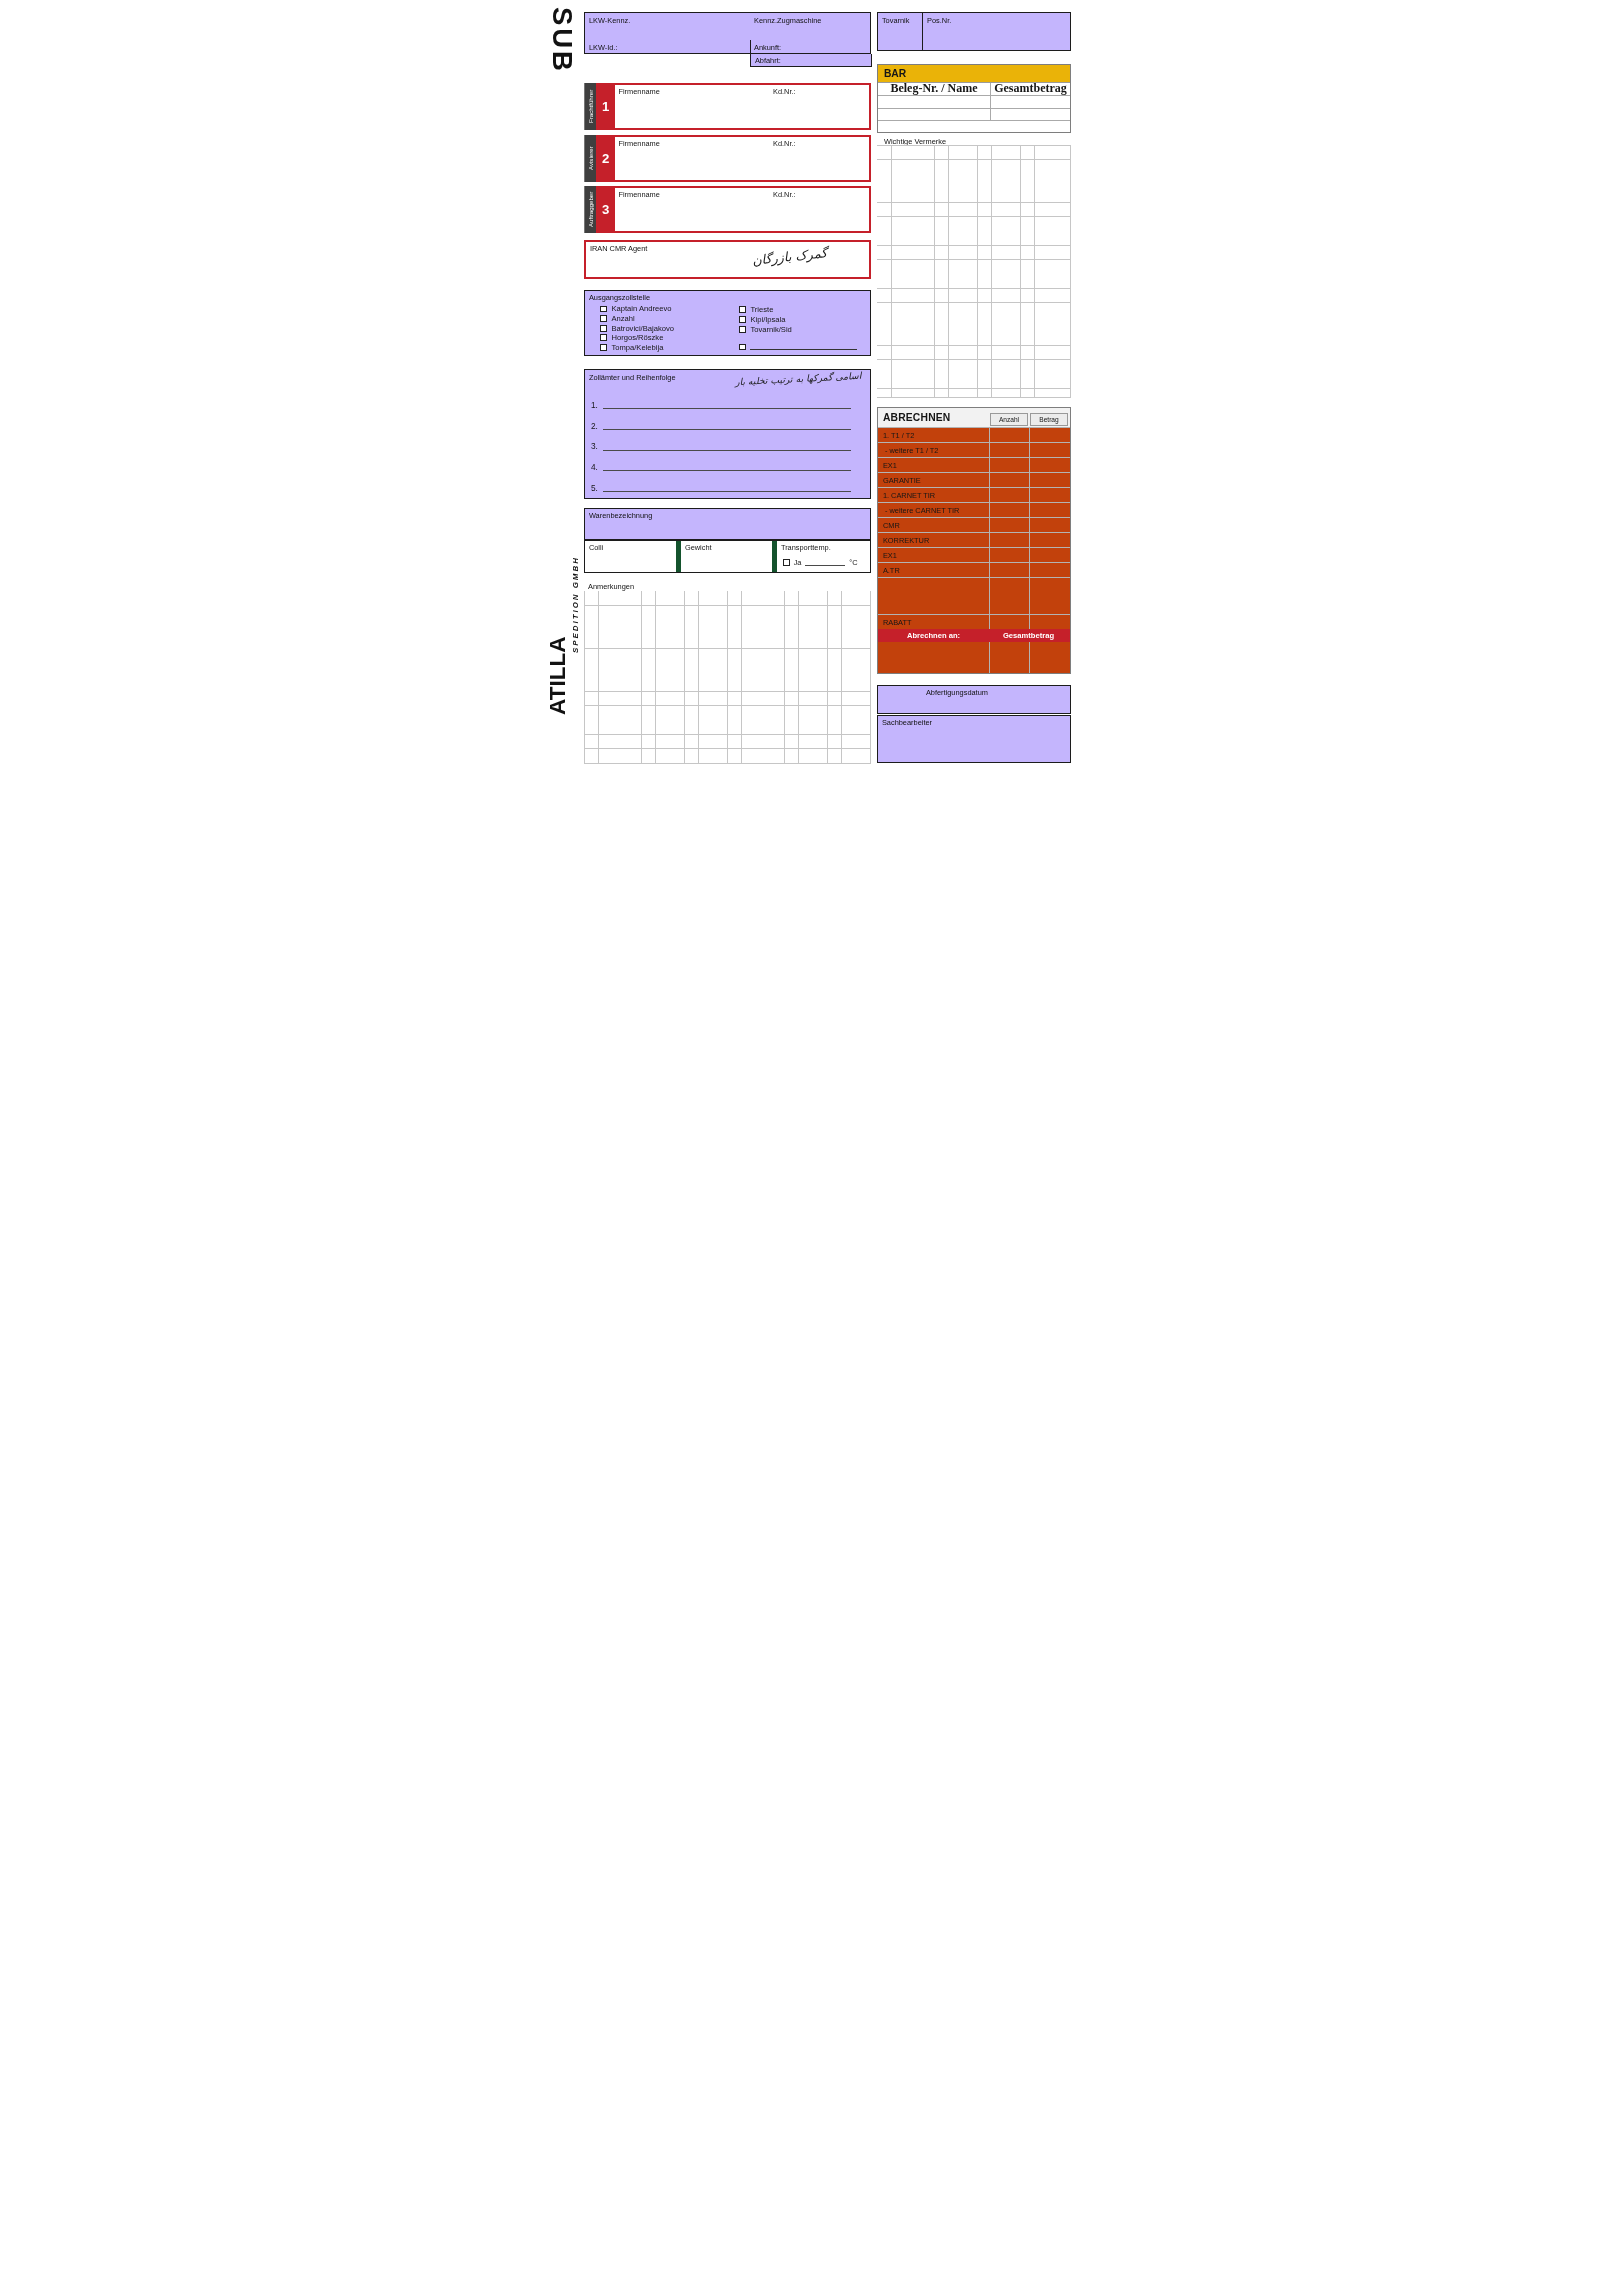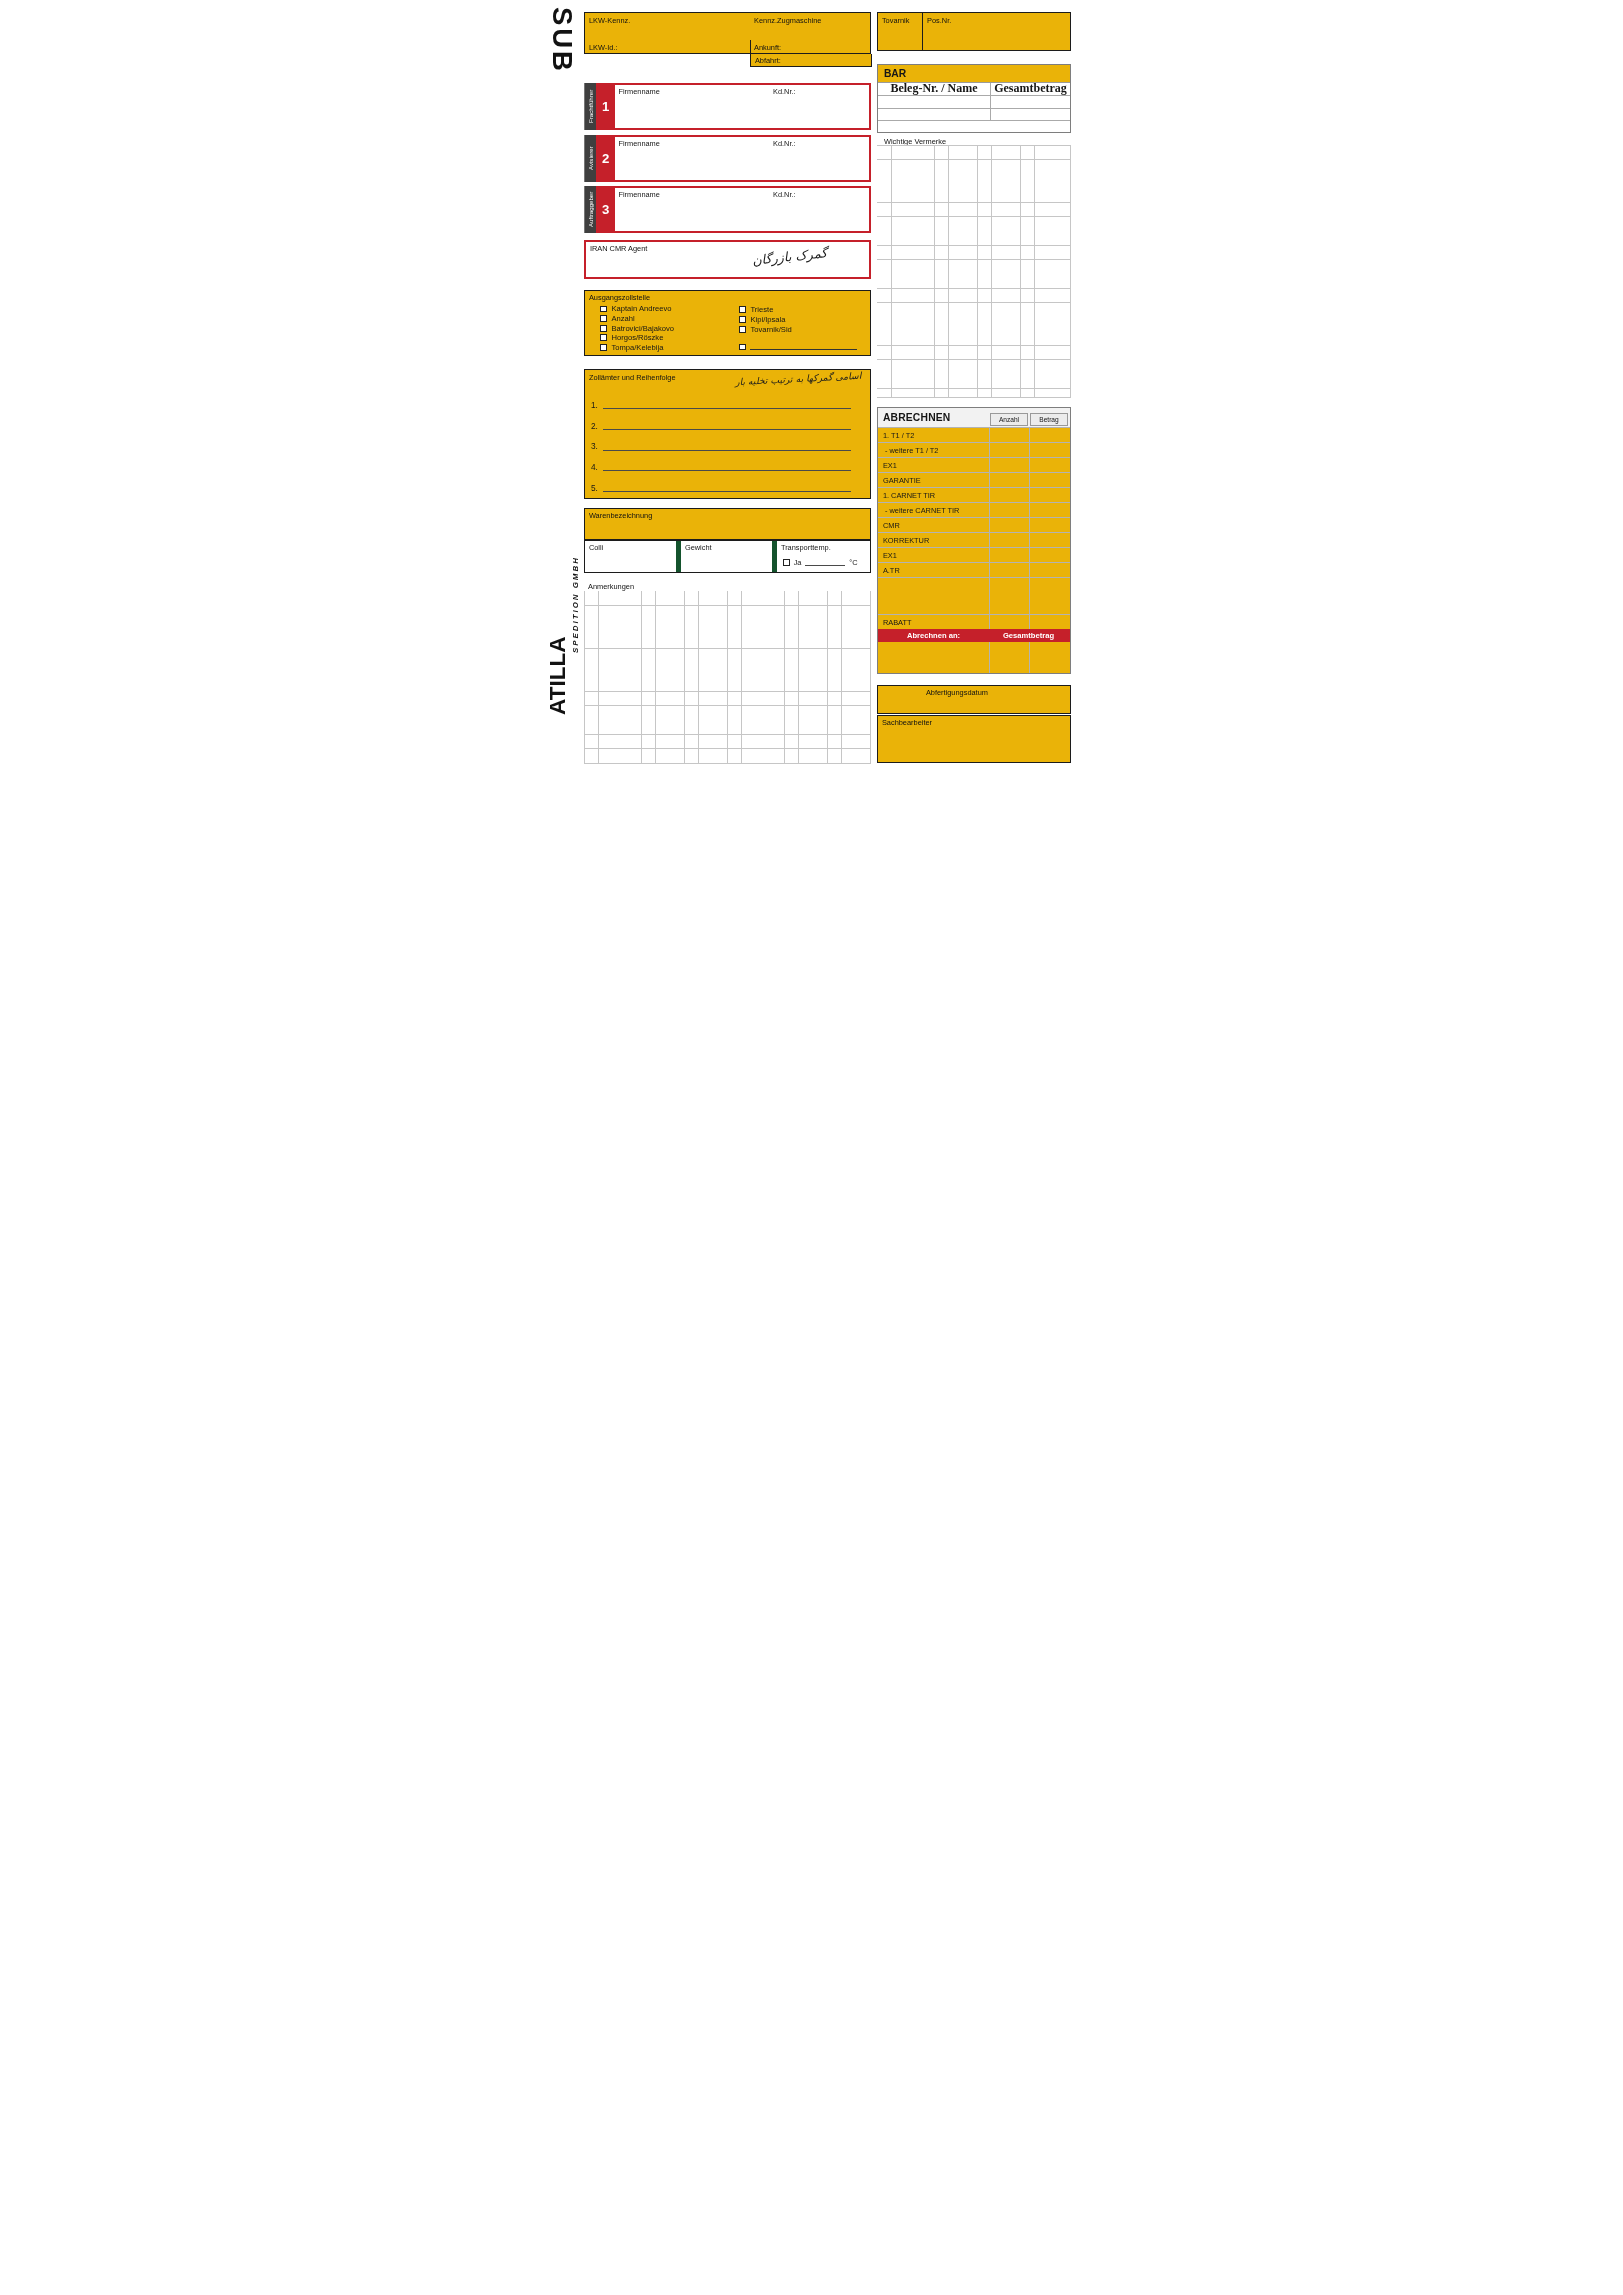--- a/index.html
+++ b/index.html
@@ -1,20 +1,20 @@
 <!DOCTYPE html>
 <html style="font-size:7.9px"><head>
 <meta charset="utf-8">
 <style>
   * { margin:0; padding:0; box-sizing:border-box; }
   html,body { background:#ffffff; }
   body { font-family:"Liberation Sans", sans-serif; color:#161616; }
   .page { position:relative; width:541px; height:765px; background:#ffffff; margin:0 auto; overflow:hidden; }
 
-  .box { position:absolute; border:1px solid #1c1c1c; background:#eab308; }
+  .box { position:absolute; border:1px solid #1c1c1c; background:#c4b5fd; }
   .lbl { position:absolute; font-size:7.4px; color:#111; white-space:nowrap; }
 
   
   .sub-logo { position:absolute; left:7.9px; top:6.9px; writing-mode:vertical-rl; font-size:27.5px; font-weight:900; letter-spacing:2.9px; line-height:1; color:#121212; }
   .atilla { position:absolute; left:5.9px; top:580px; height:135px; writing-mode:vertical-rl; transform:rotate(180deg); font-size:22.6px; font-weight:900; line-height:1; color:#121212; }
   .spedition { position:absolute; left:30px; top:539px; height:114px; writing-mode:vertical-rl; transform:rotate(180deg); font-size:7.9px; font-weight:bold; font-style:italic; letter-spacing:2px; color:#121212; }
 
   
   .truck-box { left:43px; top:12.3px; width:287px; height:42px; }
   .truck-kennz { left:3.9px; top:2.9px; }
@@ -89,21 +89,21 @@
   .grid { position:absolute; background-image:
       repeating-linear-gradient(to right, #c6c6c6, #c6c6c6 0.5px, transparent 0.5px, transparent 14.3px),
       repeating-linear-gradient(to bottom, #c6c6c6, #c6c6c6 0.5px, transparent 0.5px, transparent 14.3px);
     border-right:0.5px solid #c6c6c6; border-bottom:0.5px solid #c6c6c6; background-color:#fff; }
   .anm-lbl { left:47px; top:582px; }
   .anm-grid { left:43px; top:591px; width:287px; height:173px; }
   .verm-lbl { left:343px; top:137px; }
   .verm-grid { left:336px; top:145px; width:194px; height:253px; }
 
   
-  .ab-box { position:absolute; left:336px; top:407px; width:194px; height:267px; border:1.5px solid #7e7e7e; background:#eab308; display:flex; flex-direction:column; }
+  .ab-box { position:absolute; left:336px; top:407px; width:194px; height:267px; border:1.5px solid #7e7e7e; background:#c2410c; display:flex; flex-direction:column; }
   .ab-header { flex:0 0 19.6px; display:grid; grid-template-columns:111px 40px 40px; background:#f2f2f2; border-bottom:0.5px solid #b3b3b3; position:relative; }
   .ab-title { position:absolute; left:4.9px; top:3.9px; font-weight:bold; font-size:10.3px; letter-spacing:0.2px; }
   .ab-hdr-cell { height:12.3px; margin:5.4px 1px 1px 1px; border:0.5px solid #999; background:#ececec; font-size:6.6px; display:flex; align-items:center; justify-content:center; }
   .ab-row, .ab-gap, .ab-rabatt, .ab-filler { display:grid; grid-template-columns:111px 40px 40px; }
   .ab-row { flex:0 0 15px; border-bottom:0.5px solid #b3b3b3; }
   .ab-lblc { padding:2.9px 0 0 4.9px; font-size:7.4px; white-space:pre; }
   .ab-cell { border-left:0.5px solid #b3b3b3; }
   .ab-gap { flex:0 0 36px; }
   .ab-rabatt { flex:0 0 15px; border-top:0.5px solid #b3b3b3; }
   .ab-redbar { flex:0 0 13.7px; background:#c5202a; color:#fff; font-weight:bold; display:grid; grid-template-columns:111px 79px; align-items:center; font-size:7.6px; }

